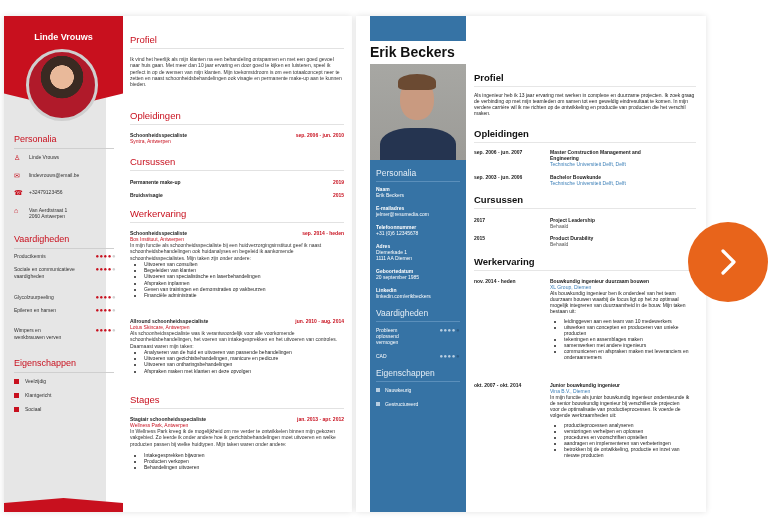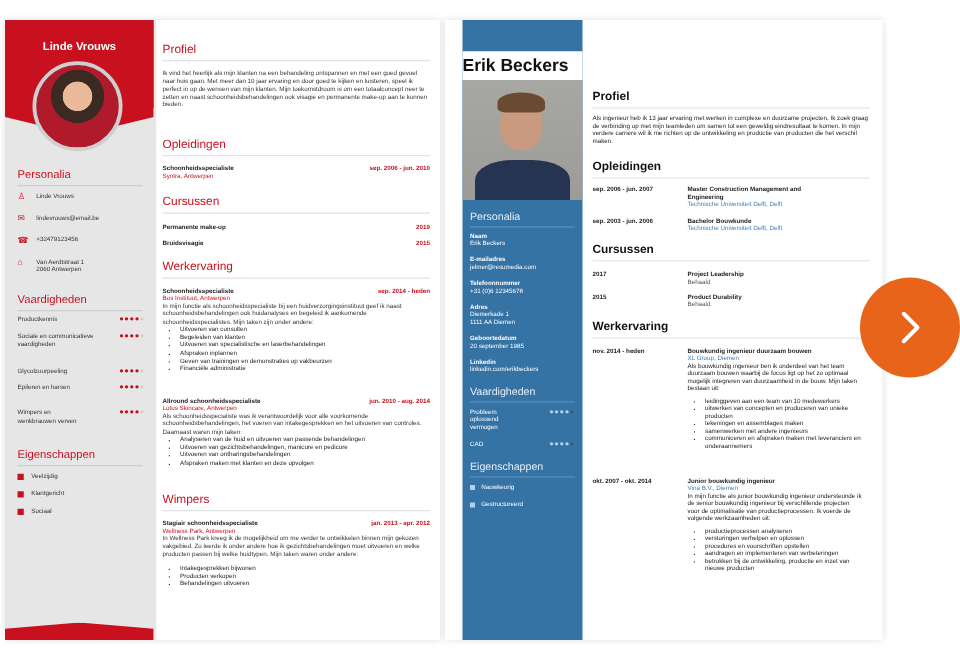--- a/index.html
+++ b/index.html
@@ -1,20 +1,20 @@
 <!DOCTYPE html>
 <html><head>
 <meta charset="utf-8">
 <style>
   html,body{margin:0;padding:0;}
   body{width:768px;height:528px;background:#ffffff;position:relative;overflow:hidden;font-family:"Liberation Sans",sans-serif;color:#222;}
   .page{position:absolute;background:#fff;box-shadow:0 0 6px rgba(0,0,0,0.12);overflow:hidden;}
   
   #cv1{left:4px;top:16px;width:348px;height:496px;}
-  #cv1 .side{position:absolute;left:0;top:0;width:121px;height:496px;background:#e6e6e6;}
+  #cv1 .side{position:absolute;left:0;top:0;width:102px;height:496px;background:#e6e6e6;}
   #cv1 .side .topband{position:absolute;left:0;top:0;width:119px;height:70px;background:#c8101e;}
   #cv1 .side .wedge{position:absolute;left:0;top:68px;width:119px;height:24px;background:#c8101e;clip-path:polygon(0 0,100% 0,100% 40%,50% 100%,0 40%);}
   #cv1 .side .bottomband{position:absolute;left:0;bottom:0;width:119px;height:14px;background:#c8101e;clip-path:polygon(0 35%,50% 0,100% 35%,100% 100%,0 100%);}
   #cv1 .name{position:absolute;top:16px;left:0;width:119px;text-align:center;color:#fff;font-weight:bold;font-size:9px;}
   #cv1 .photo{position:absolute;left:22px;top:33px;width:72px;height:72px;border-radius:50%;background:radial-gradient(circle at 50% 38%,#e9b99a 0 22%,#3a2a22 23% 40%,#b01a2a 41% 100%);border:3px solid #cfcfcf;box-sizing:border-box;}
   .s1h{position:absolute;left:10px;color:#c8101e;font-size:9px;}
   .s1rule{position:absolute;left:10px;width:100px;height:1px;background:#cfcfcf;}
   .pitem{position:absolute;left:10px;font-size:5px;color:#333;display:flex;align-items:flex-start;}
   .pitem .ic{width:8px;height:7px;color:#c8101e;font-size:7px;line-height:7px;margin-right:7px;}
   .skill{position:absolute;left:10px;width:102px;font-size:5px;color:#333;}
@@ -184,21 +184,21 @@
       <div class="d">jun. 2010 - aug. 2014</div>
       <div style="line-height:6.3px;color:#333">Als schoonheidsspecialiste was ik verantwoordelijk voor alle voorkomende schoonheidsbehandelingen, het voeren van intakegesprekken en het uitvoeren van controles. Daarnaast waren mijn taken:</div>
       <ul class="b">
         <li>Analyseren van de huid en uitvoeren van passende behandelingen</li>
         <li>Uitvoeren van gezichtsbehandelingen, manicure en pedicure</li>
         <li>Uitvoeren van ontharingsbehandelingen</li>
         <li>Afspraken maken met klanten en deze opvolgen</li>
       </ul>
     </div>
 
-    <div class="m1h" style="top:378px">Wimpers</div>
+    <div class="m1h" style="top:378px">Stages</div>
     <div class="m1rule" style="top:392px"></div>
     <div class="row" style="top:400px">
       <div class="t">Stagiair schoonheidsspecialiste</div>
       <div class="s">Wellness Park, Antwerpen</div>
       <div class="d">jan. 2013 - apr. 2012</div>
       <div style="line-height:6.3px;color:#333;margin-bottom:5px">In Wellness Park kreeg ik de mogelijkheid om me verder te ontwikkelen binnen mijn gekozen vakgebied. Zo leerde ik onder andere hoe ik gezichtsbehandelingen moet uitvoeren en welke producten passen bij welke huidtypen. Mijn taken waren onder andere:</div>
       <ul class="b">
         <li>Intakegesprekken bijwonen</li>
         <li>Producten verkopen</li>
         <li>Behandelingen uitvoeren</li>

